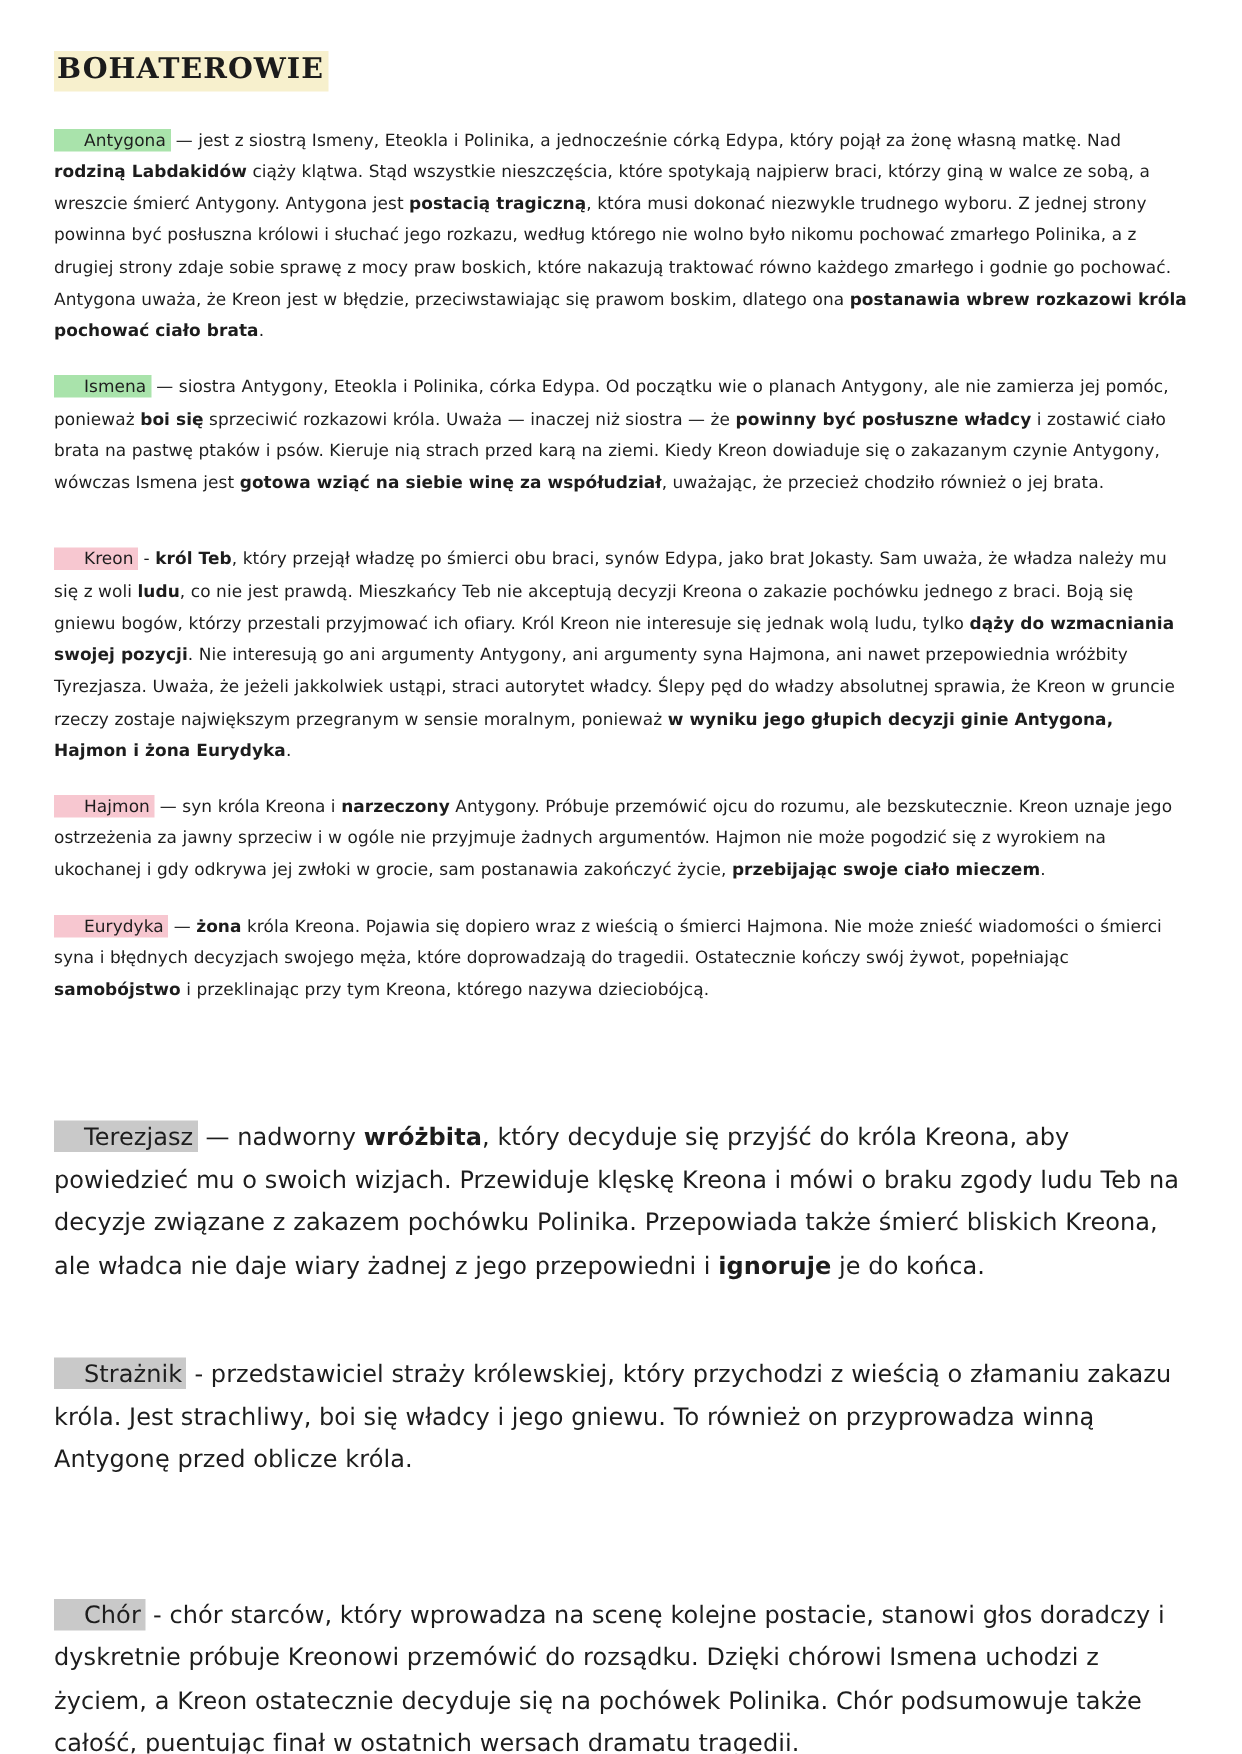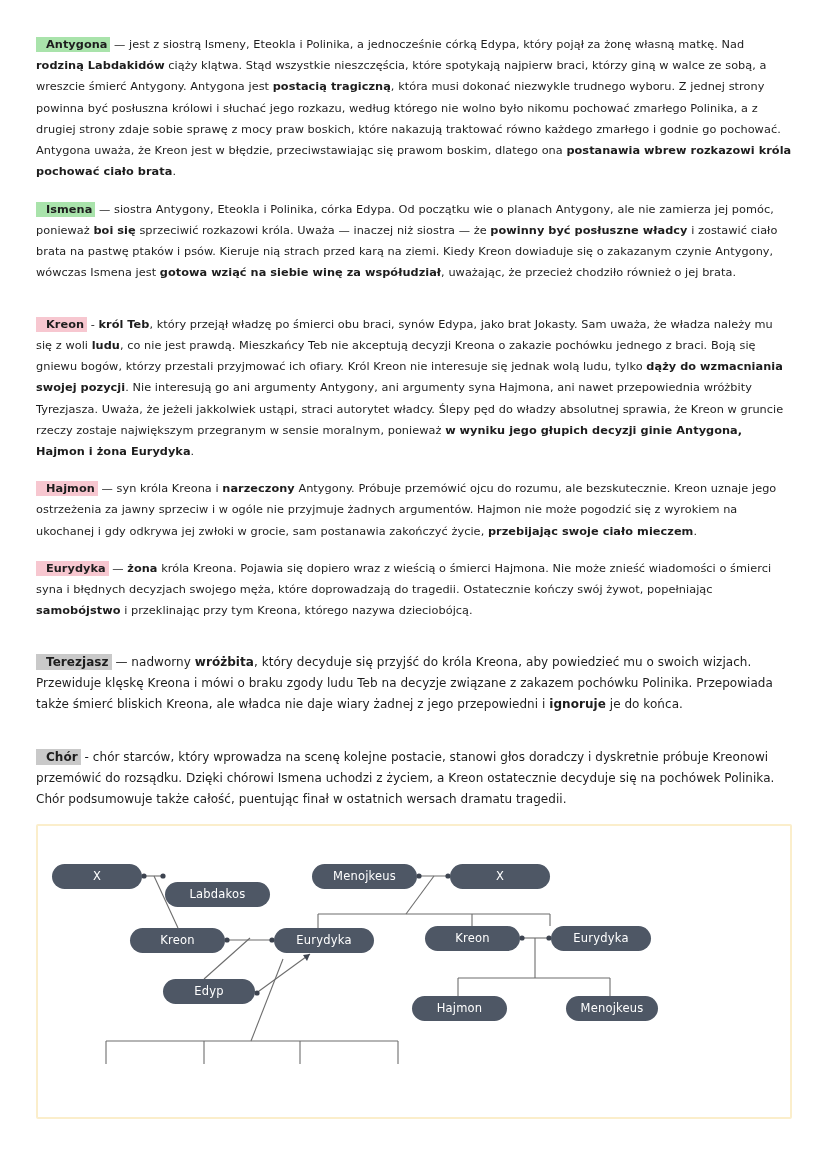--- a/index.html
+++ b/index.html
@@ -42,29 +42,30 @@
   
   .para {
     font-size: 11.3px;
     line-height: 1.88;
     text-align: left;
     margin: 0 0 16px 0;
     letter-spacing: 0.05px;
     color: #1d1d1d;
   }
   .para.small {
-    font-size: 12px;
+    font-size: 16px;
     line-height: 1.78;
     margin-bottom: 13px;
+    margin-top: 44px;
   }
   .para b { font-weight: bold; }
 
   .hl-name {
-    font-weight: bold;
-    padding: 1px 3px 1px 10px;
+    font-weight: normal;
+    padding: 1px 3px 1px 20px;
   }
   .hl-green  { background: #a9e3ab; }
   .hl-pink   { background: #f7c7d0; }
   .hl-gray   { background: #c9c9c9; }
 
   .gap-lg { height: 14px; }
   .gap-md { height: 9px; }
 
   
   .tree-wrap {
@@ -101,30 +102,32 @@
     white-space: nowrap;
     letter-spacing: 0.2px;
   }
 </style>
 </head>
 <body>
 
 <div class="page">
   <div class="content">
 
+    <h1 class="doc-title">BOHATEROWIE</h1>
 
     <div id="paragraphs">
         <p class="para"><span class="hl-name hl-green">Antygona</span><span> — jest z siostrą Ismeny, Eteokla i Polinika, a jednocześnie córką Edypa, który pojął za żonę własną matkę. Nad </span><b>rodziną Labdakidów</b><span> ciąży klątwa. Stąd wszystkie nieszczęścia, które spotykają najpierw braci, którzy giną w walce ze sobą, a wreszcie śmierć Antygony. Antygona jest </span><b>postacią tragiczną</b><span>, która musi dokonać niezwykle trudnego wyboru. Z jednej strony powinna być posłuszna królowi i słuchać jego rozkazu, według którego nie wolno było nikomu pochować zmarłego Polinika, a z drugiej strony zdaje sobie sprawę z mocy praw boskich, które nakazują traktować równo każdego zmarłego i godnie go pochować. Antygona uważa, że Kreon jest w błędzie, przeciwstawiając się prawom boskim, dlatego ona </span><b>postanawia wbrew rozkazowi króla pochować ciało brata</b><span>.</span></p>
         <p class="para"><span class="hl-name hl-green">Ismena</span><span> — siostra Antygony, Eteokla i Polinika, córka Edypa. Od początku wie o planach Antygony, ale nie zamierza jej pomóc, ponieważ </span><b>boi się</b><span> sprzeciwić rozkazowi króla. Uważa — inaczej niż siostra — że </span><b>powinny być posłuszne władcy</b><span> i zostawić ciało brata na pastwę ptaków i psów. Kieruje nią strach przed karą na ziemi. Kiedy Kreon dowiaduje się o zakazanym czynie Antygony, wówczas Ismena jest </span><b>gotowa wziąć na siebie winę za współudział</b><span>, uważając, że przecież chodziło również o jej brata.</span></p>
         <div class="gap-lg"></div>
         <p class="para"><span class="hl-name hl-pink">Kreon</span><span> - </span><b>król Teb</b><span>, który przejął władzę po śmierci obu braci, synów Edypa, jako brat Jokasty. Sam uważa, że władza należy mu się z woli </span><b>ludu</b><span>, co nie jest prawdą. Mieszkańcy Teb nie akceptują decyzji Kreona o zakazie pochówku jednego z braci. Boją się gniewu bogów, którzy przestali przyjmować ich ofiary. Król Kreon nie interesuje się jednak wolą ludu, tylko </span><b>dąży do wzmacniania swojej pozycji</b><span>. Nie interesują go ani argumenty Antygony, ani argumenty syna Hajmona, ani nawet przepowiednia wróżbity Tyrezjasza. Uważa, że jeżeli jakkolwiek ustąpi, straci autorytet władcy. Ślepy pęd do władzy absolutnej sprawia, że Kreon w gruncie rzeczy zostaje największym przegranym w sensie moralnym, ponieważ </span><b>w wyniku jego głupich decyzji ginie Antygona, Hajmon i żona Eurydyka</b><span>.</span></p>
         <p class="para"><span class="hl-name hl-pink">Hajmon</span><span> — syn króla Kreona i </span><b>narzeczony</b><span> Antygony. Próbuje przemówić ojcu do rozumu, ale bezskutecznie. Kreon uznaje jego ostrzeżenia za jawny sprzeciw i w ogóle nie przyjmuje żadnych argumentów. Hajmon nie może pogodzić się z wyrokiem na ukochanej i gdy odkrywa jej zwłoki w grocie, sam postanawia zakończyć życie, </span><b>przebijając swoje ciało mieczem</b><span>.</span></p>
         <p class="para"><span class="hl-name hl-pink">Eurydyka</span><span> — </span><b>żona</b><span> króla Kreona. Pojawia się dopiero wraz z wieścią o śmierci Hajmona. Nie może znieść wiadomości o śmierci syna i błędnych decyzjach swojego męża, które doprowadzają do tragedii. Ostatecznie kończy swój żywot, popełniając </span><b>samobójstwo</b><span> i przeklinając przy tym Kreona, którego nazywa dzieciobójcą.</span></p>
         <div class="gap-lg"></div>
         <p class="para small"><span class="hl-name hl-gray">Terezjasz</span><span> — nadworny </span><b>wróżbita</b><span>, który decyduje się przyjść do króla Kreona, aby powiedzieć mu o swoich wizjach. Przewiduje klęskę Kreona i mówi o braku zgody ludu Teb na decyzje związane z zakazem pochówku Polinika. Przepowiada także śmierć bliskich Kreona, ale władca nie daje wiary żadnej z jego przepowiedni i </span><b>ignoruje</b><span> je do końca.</span></p>
+        <p class="para small"><span class="hl-name hl-gray">Strażnik</span><span> - przedstawiciel straży królewskiej, który przychodzi z wieścią o złamaniu zakazu króla. Jest strachliwy, boi się władcy i jego gniewu. To również on przyprowadza winną Antygonę przed oblicze króla.</span></p>
         <div class="gap-md"></div>
         <div class="gap-md"></div>
         <p class="para small"><span class="hl-name hl-gray">Chór</span><span> - chór starców, który wprowadza na scenę kolejne postacie, stanowi głos doradczy i dyskretnie próbuje Kreonowi przemówić do rozsądku. Dzięki chórowi Ismena uchodzi z życiem, a Kreon ostatecznie decyduje się na pochówek Polinika. Chór podsumowuje także całość, puentując finał w ostatnich wersach dramatu tragedii.</span></p>
       </div>
 
   </div>
 
   <div class="tree-wrap">
     <div class="tree-canvas">
       <svg viewBox="0 0 752 291" preserveAspectRatio="none">

